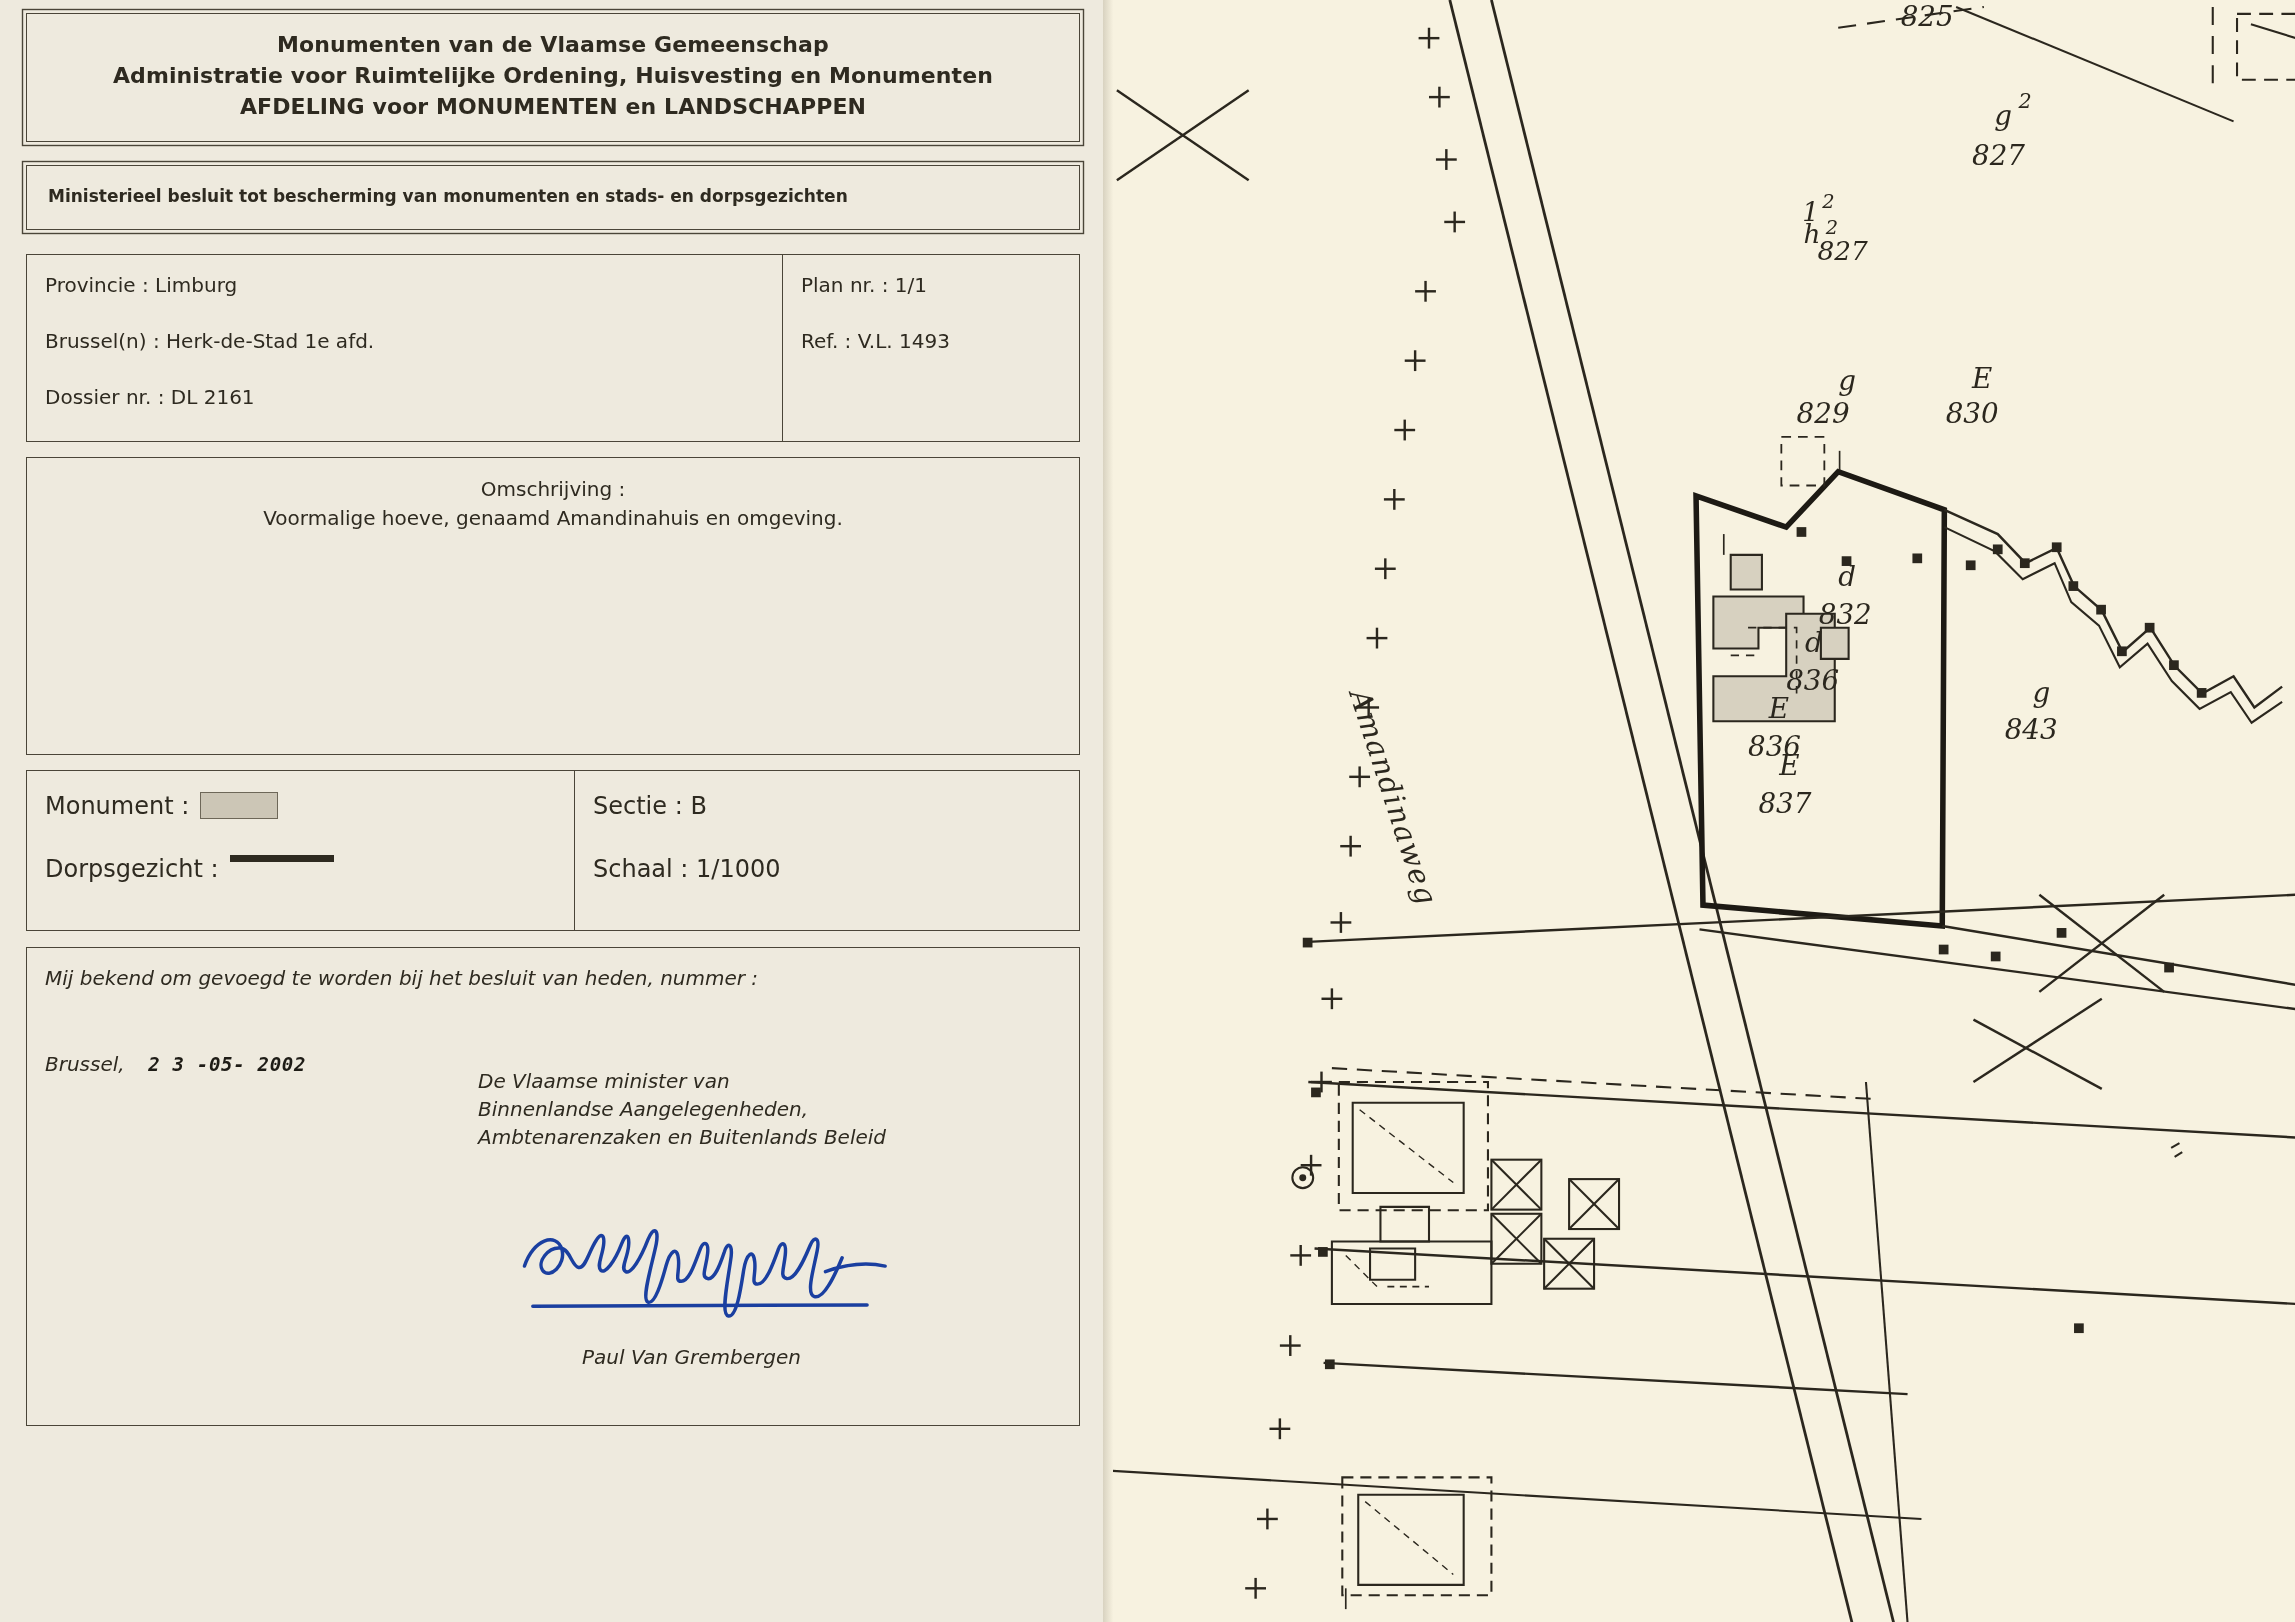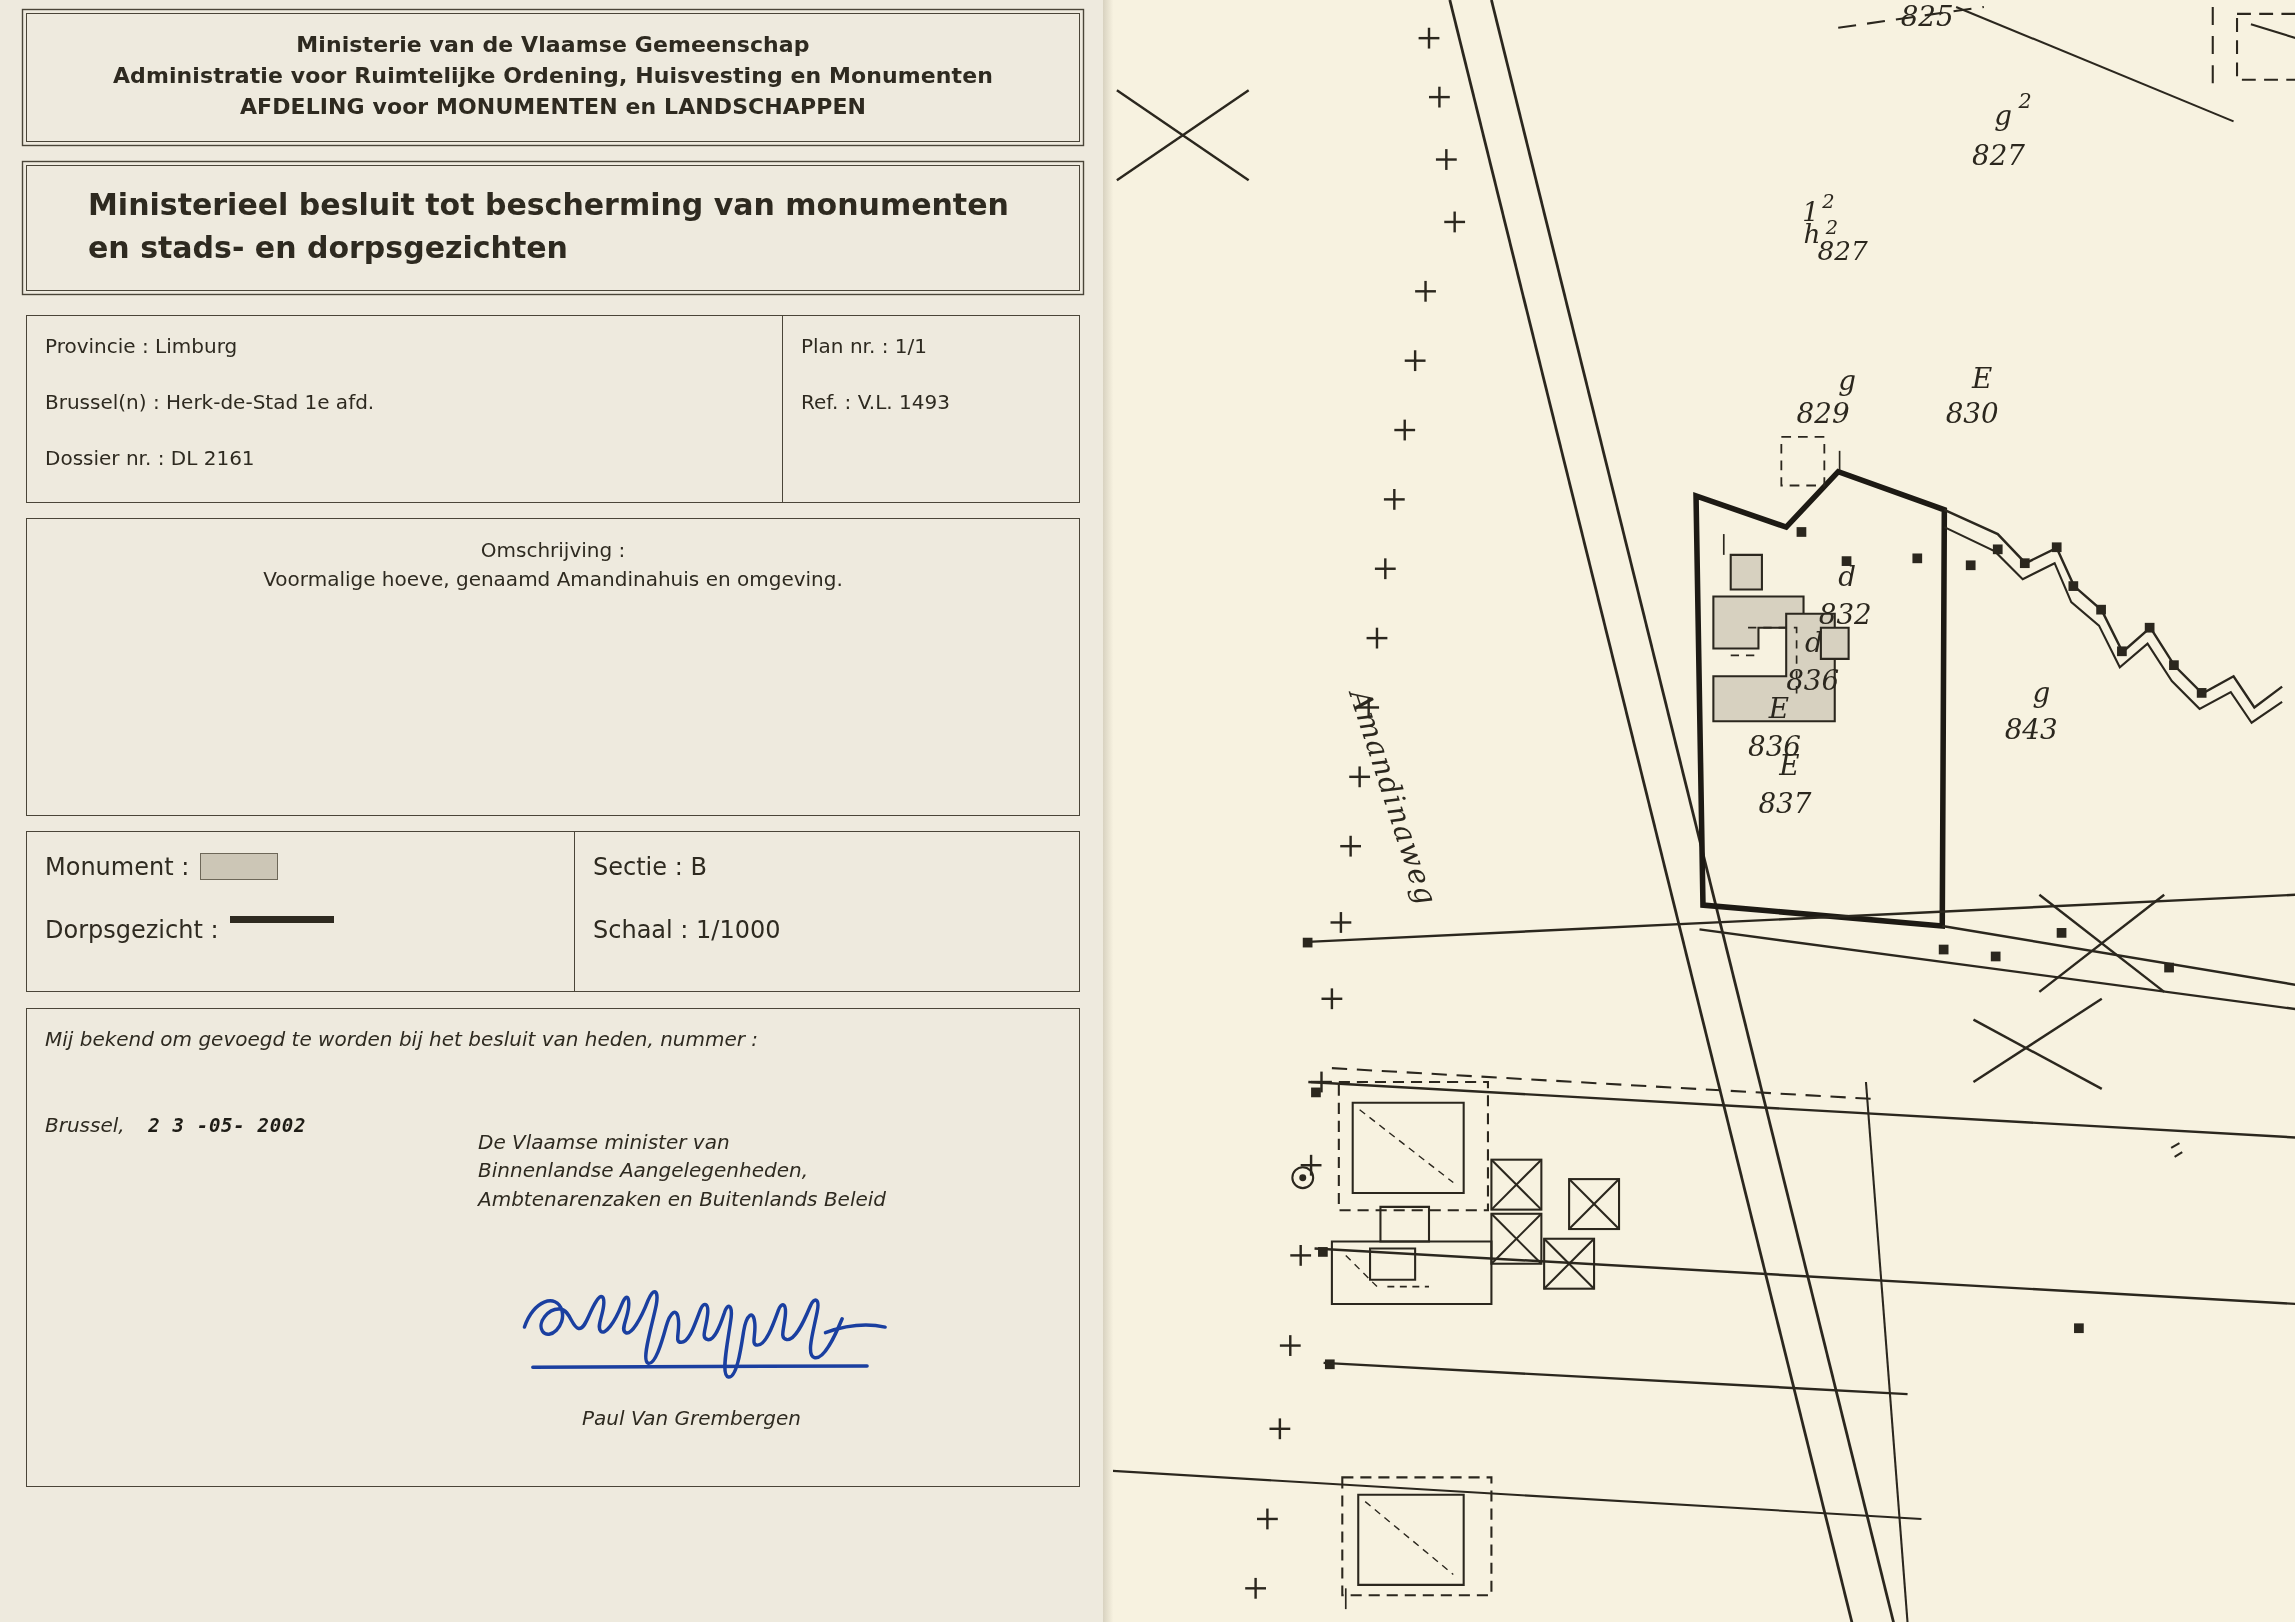--- a/index.html
+++ b/index.html
@@ -56,24 +56,23 @@
     font-size: 22px;
     color: #2e2a20;
     line-height: 1.42;
     letter-spacing: 0.1px;
   }
   .title-box {
     padding: 18px 21px 21px 21px;
   }
   .title-text {
     font-weight: bold;
-    font-size: 30px;
+    font-size: 17px;
     color: #2e2a20;
     line-height: 1.42;
-    margin-left: 40px;
   }
   
   .info-box {
     display: flex;
     min-height: 165px;
   }
   .info-left {
     flex: 0 0 756px;
     border-right: 1.4px solid #4a4538;
     padding: 18px 0 0 18px;
@@ -213,21 +212,21 @@
 </style>
 </head>
 <body>
 
 <div class="page">
 
   <div class="doc-panel">
     <div class="doc-inner">
 
       <div class="box box-double header-box">
-        <div class="header-line">Ministerie van de Vlaamse Gemeenschap</div>
+        <div class="header-line">Monumenten van de Vlaamse Gemeenschap</div>
         <div class="header-line">Administratie voor Ruimtelijke Ordening, Huisvesting en Monumenten</div>
         <div class="header-line">AFDELING voor MONUMENTEN en LANDSCHAPPEN</div>
       </div>
 
       <div class="box box-double title-box">
         <div class="title-text">Ministerieel besluit tot bescherming van monumenten en stads- en dorpsgezichten</div>
       </div>
 
       <div class="box info-box">
         <div class="info-left">

